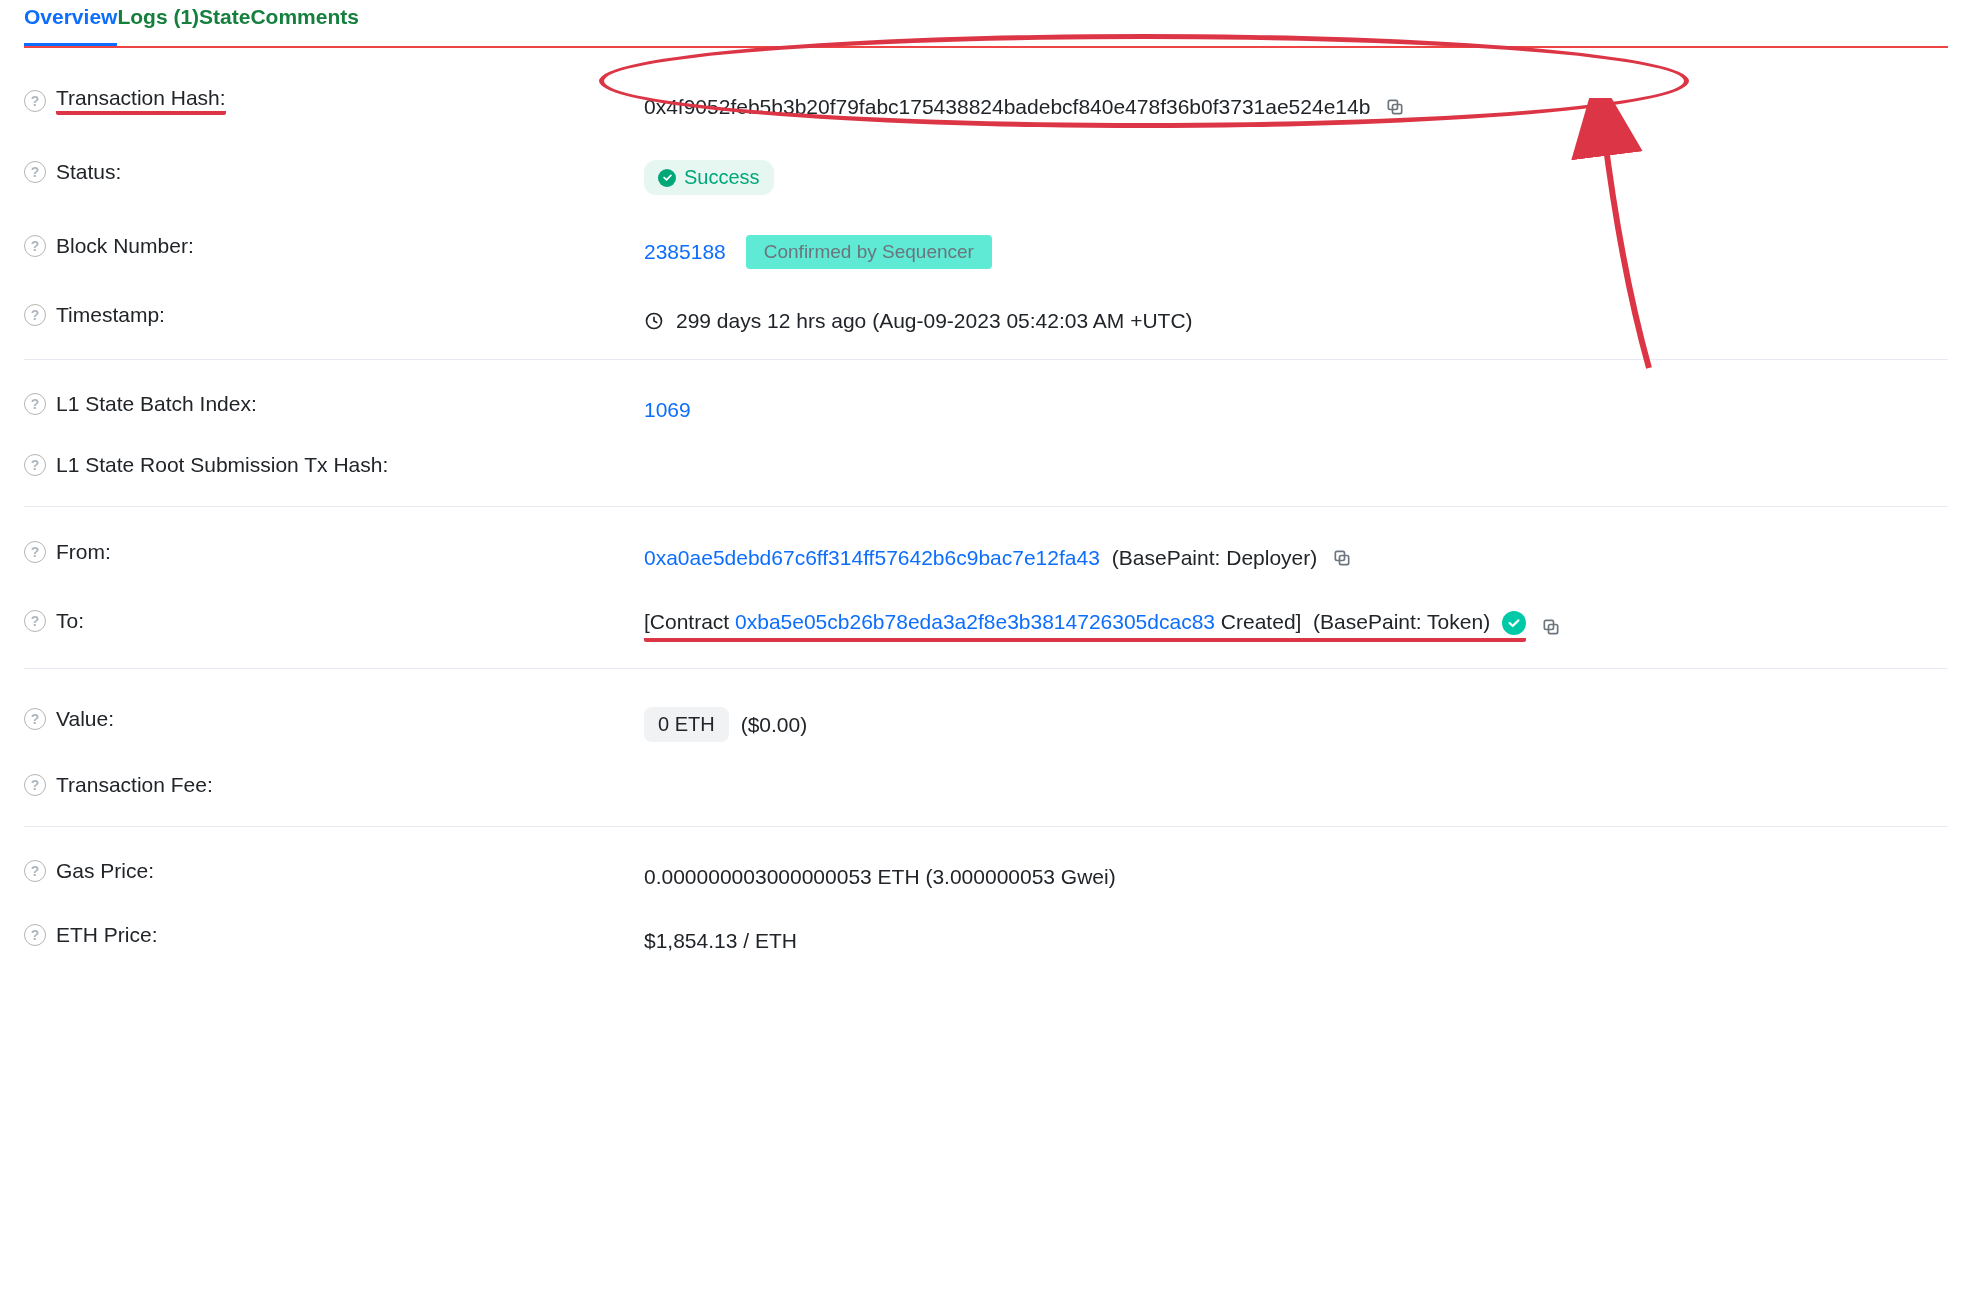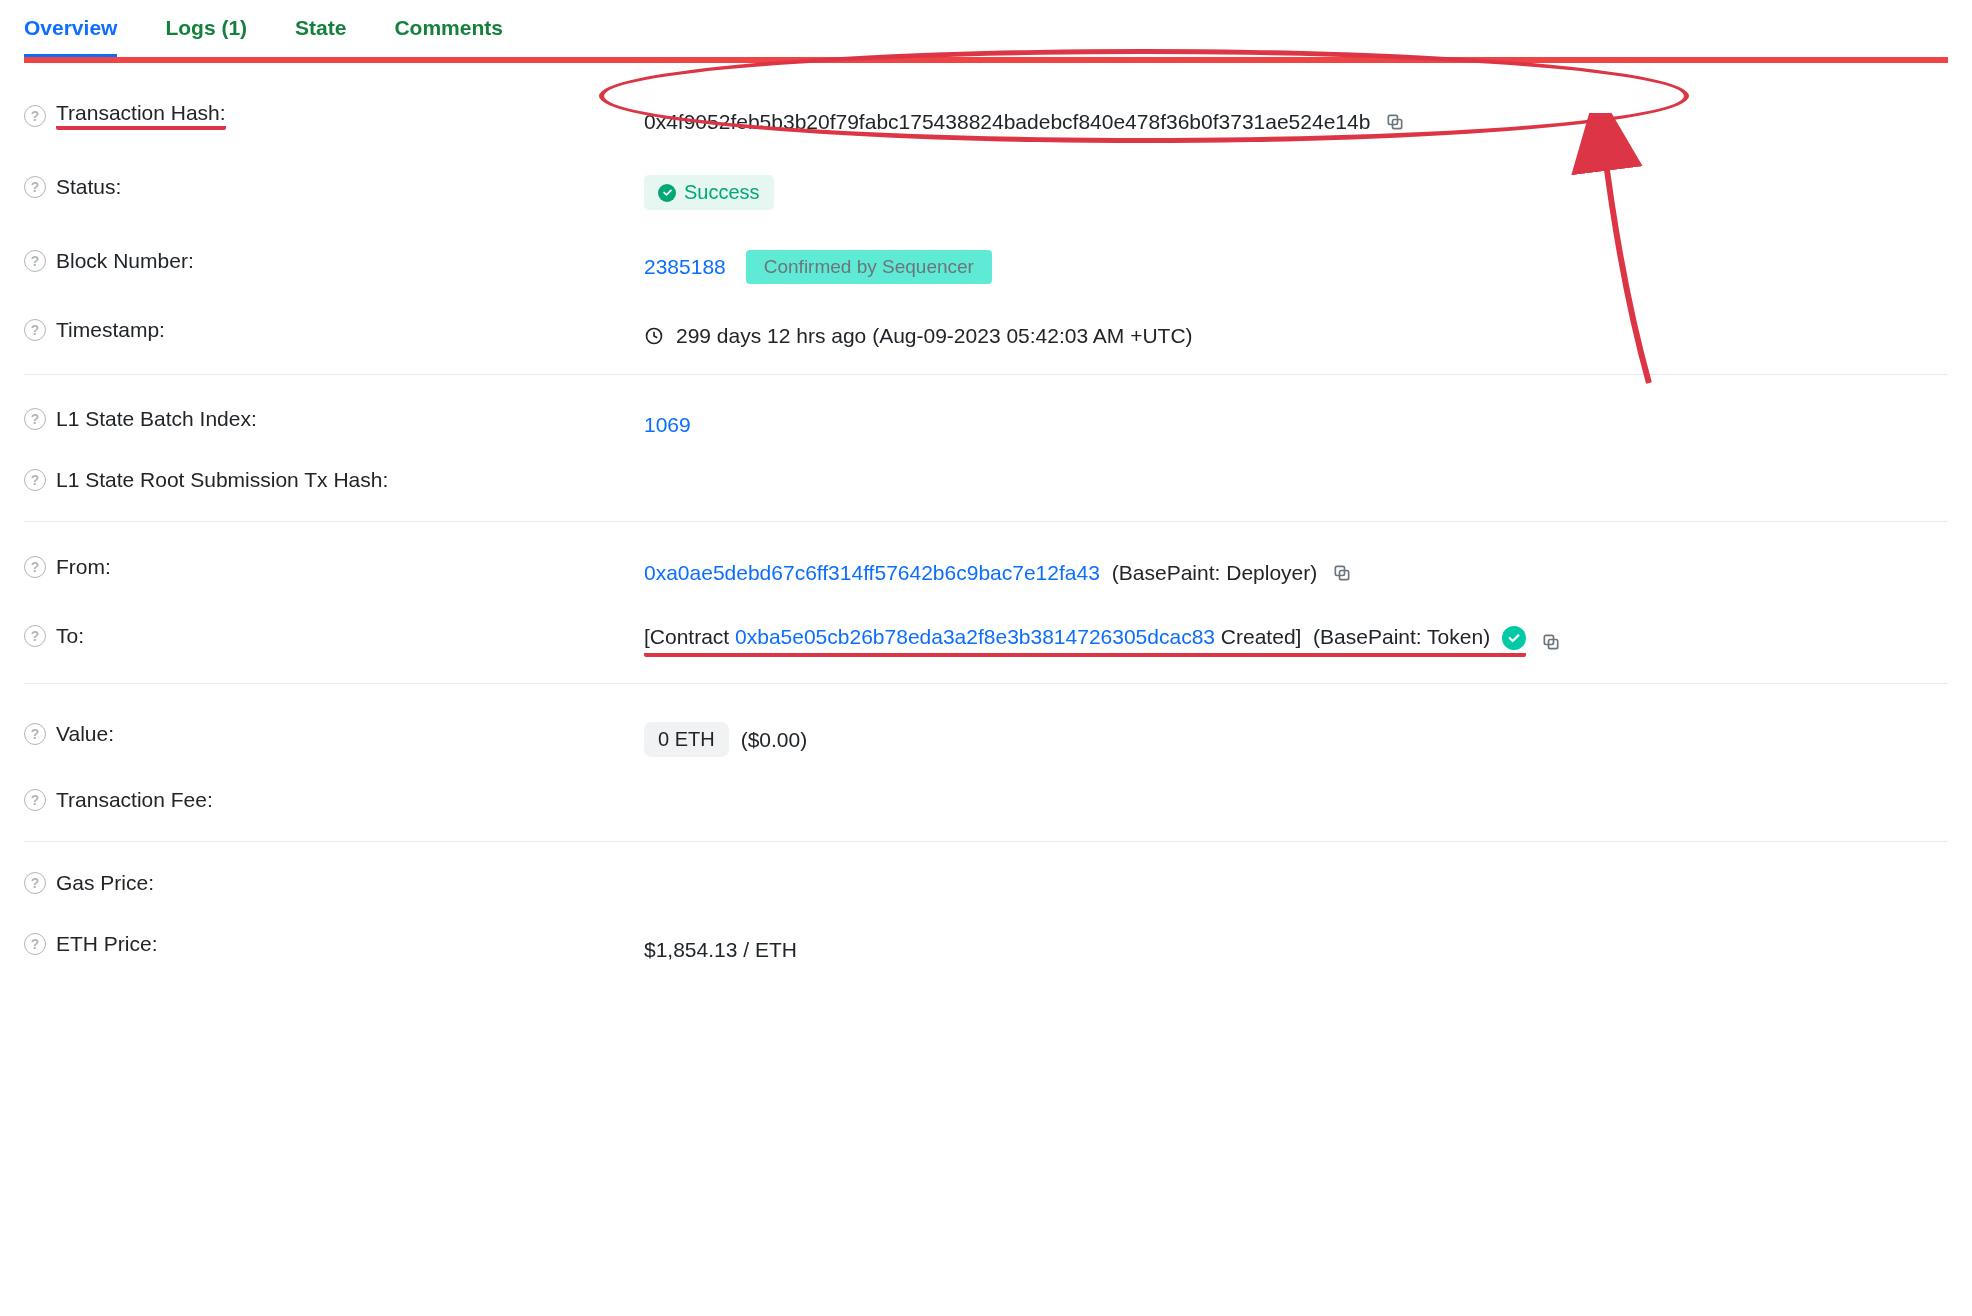--- a/index.html
+++ b/index.html
@@ -5,23 +5,22 @@
     * { margin: 0; padding: 0; box-sizing: border-box; }
     body {
       font-family: -apple-system, BlinkMacSystemFont, "Segoe UI", Helvetica, Arial, sans-serif;
       font-size: 21px;
       color: #212529;
       background: #fff;
       padding: 0 24px;
     }
     .tabs {
       display: flex;
-      gap: 48px;
-      border-bottom: 6px solid #ef4444;
-      padding-top: 16px;
+      border-bottom: 2px solid #ef4444;
+      padding-top: 5px;
     }
     .tab {
       padding-bottom: 14px;
       color: #15803d;
       font-weight: 700;
       cursor: pointer;
       border-bottom: 3px solid transparent;
     }
     .tab.active {
       color: #0d6efd;
@@ -66,21 +65,21 @@
     }
     hr.div {
       border: none;
       border-top: 1px solid #e7eaf3;
       margin: 12px 0;
     }
     .status-badge {
       background: #e6f6f0;
       color: #00a878;
       padding: 6px 14px;
-      border-radius: 5px;
+      border-radius: 12px;
       display: inline-flex;
       align-items: center;
       gap: 8px;
       font-size: 20px;
     }
     .check-circle {
       width: 18px;
       height: 18px;
       border-radius: 50%;
       background: #00a878;
@@ -323,20 +322,23 @@
     </div>
   </div>
 
   <hr class="div">
 
   <div class="row">
     <div class="label-col">
       <span class="help-icon">?</span>
       <span class="label-text">Gas Price:</span>
     </div>
+    <div class="value-col">
+      <span>0.000000003000000053 ETH (3.000000053 Gwei)</span>
+    </div>
   </div>
 
   <div class="row">
     <div class="label-col">
       <span class="help-icon">?</span>
       <span class="label-text">ETH Price:</span>
     </div>
     <div class="value-col">
       <span>$1,854.13 / ETH</span>
     </div>

